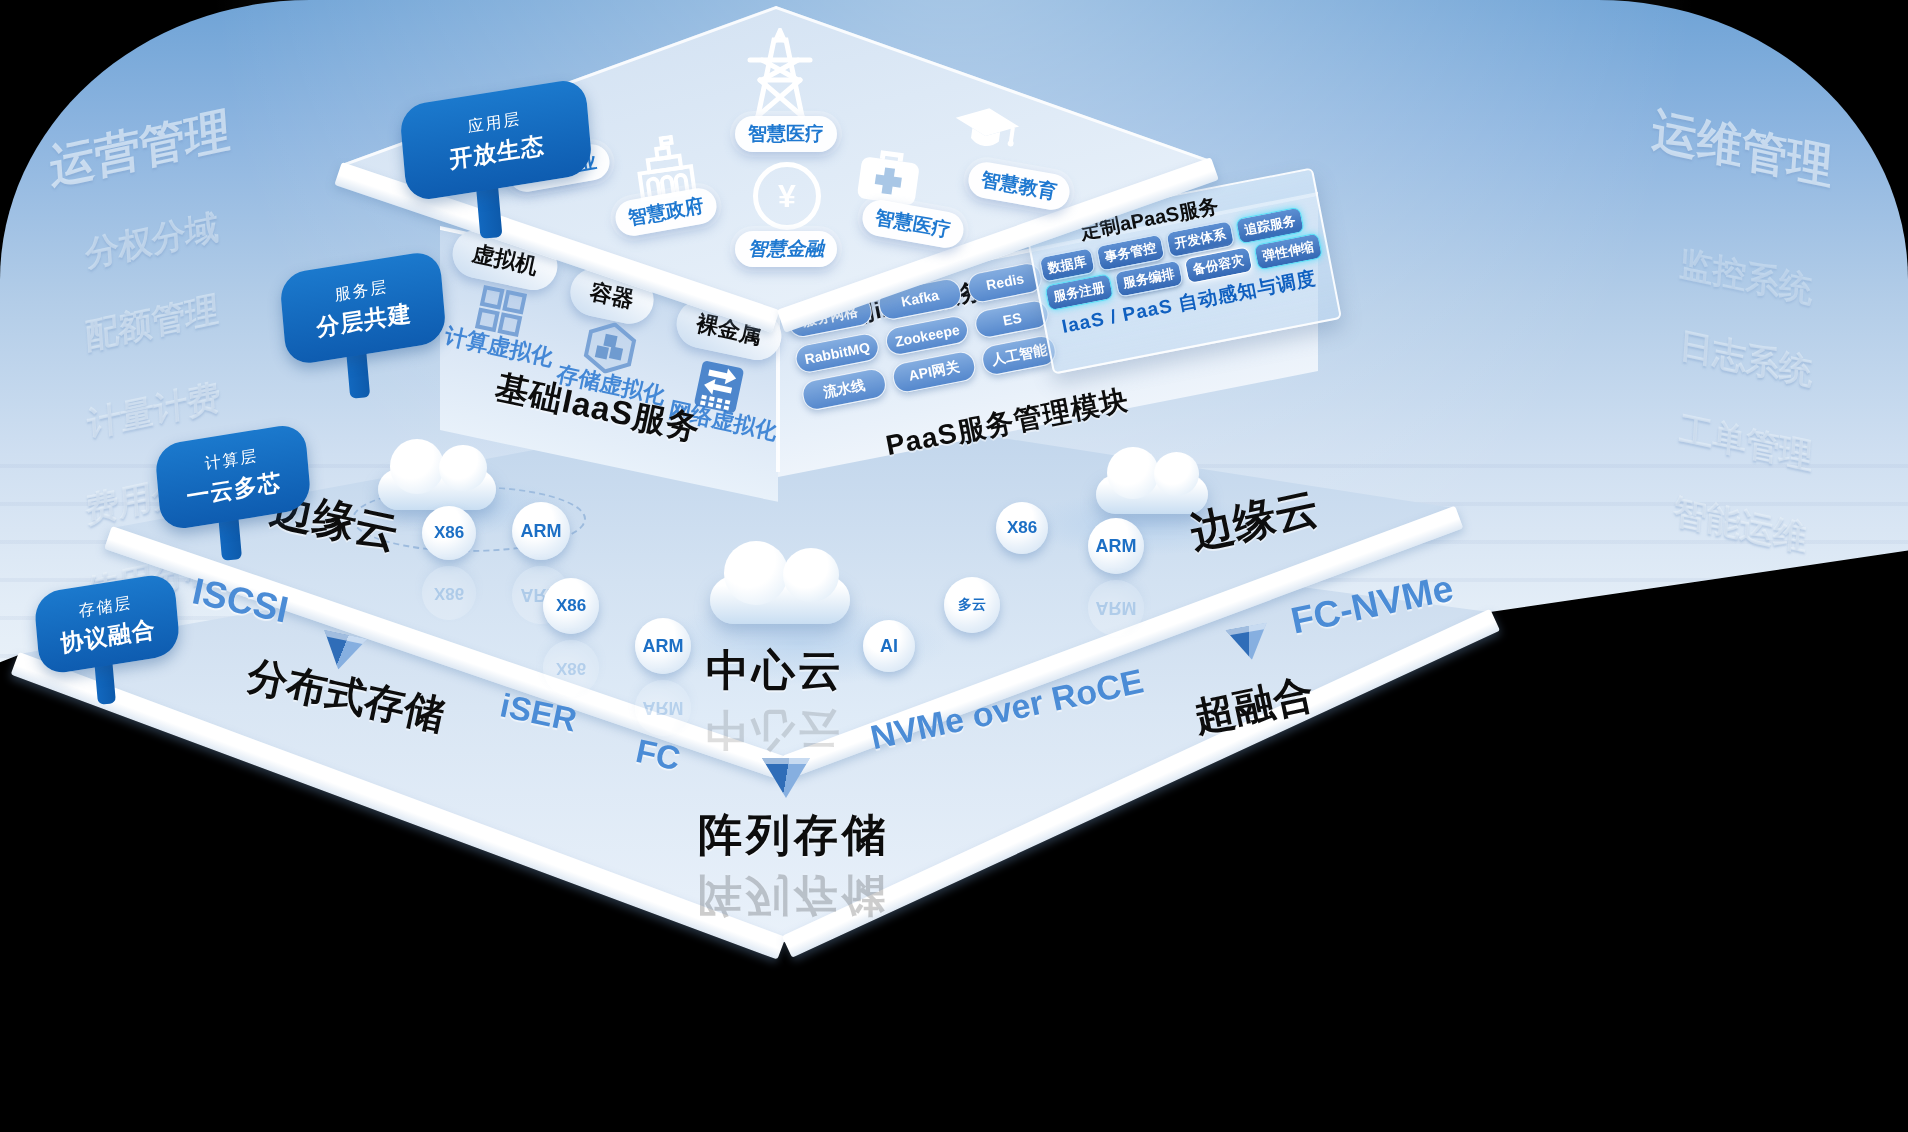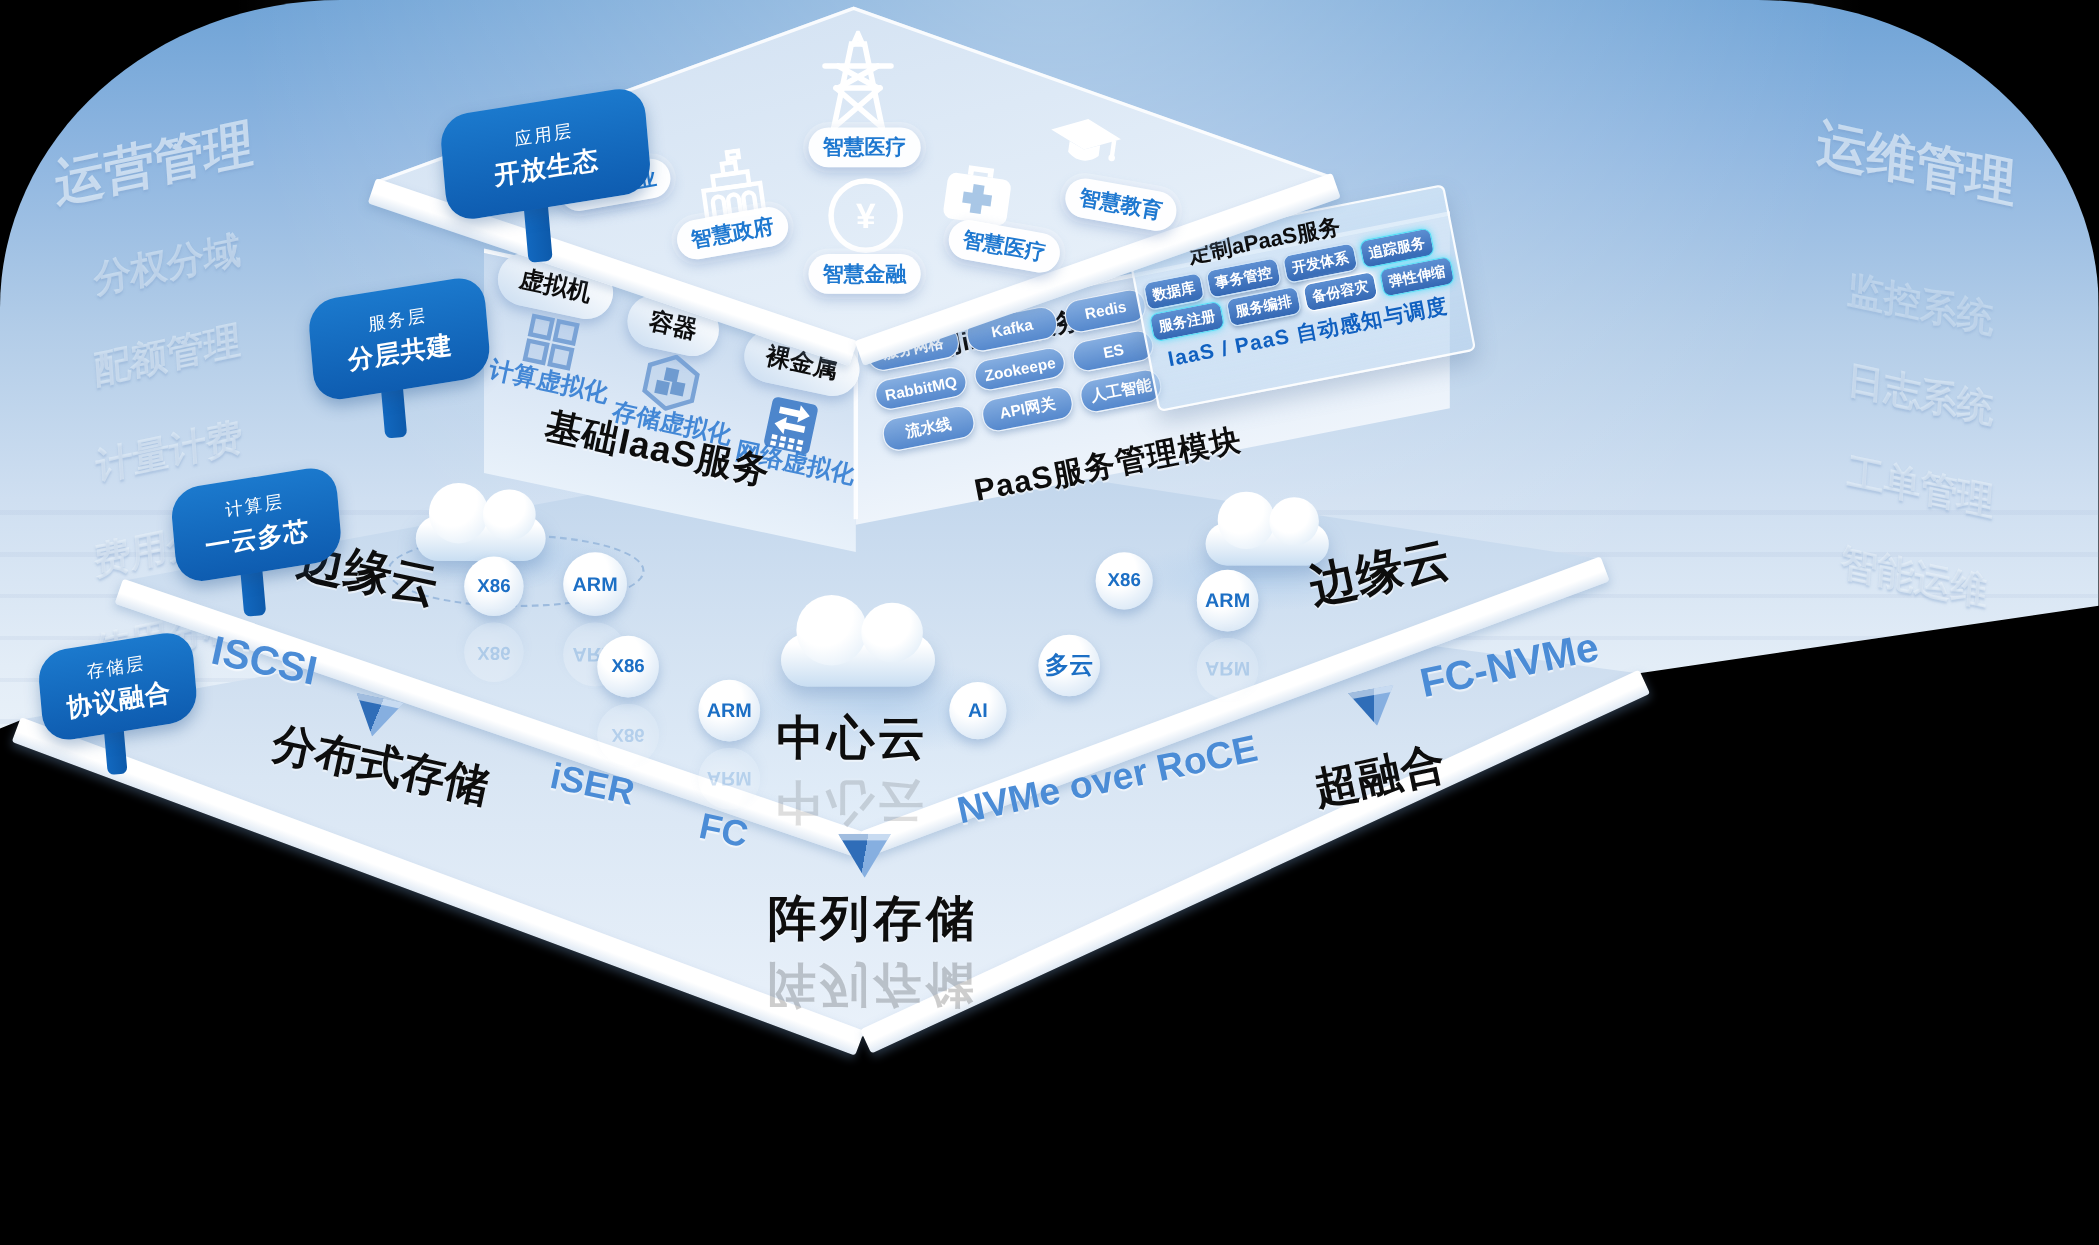--- a/index.html
+++ b/index.html
@@ -166,21 +166,21 @@
 
   <div class="glow" style="left:650px;top:600px;width:300px;height:86px;"></div>
   <div class="cloud" style="left:710px;top:538px;width:140px;height:86px;">
     <div class="cb"></div>
       <div class="cl"></div>
       <div class="cr"></div>
   </div>
   <div class="bubble" style="left:543px;top:578px;width:56px;height:56px;font-size:17px;">X86</div>
   <div class="bubble" style="left:635px;top:618px;width:56px;height:56px;font-size:18px;">ARM</div>
   <div class="bubble" style="left:863px;top:620px;width:52px;height:52px;font-size:18px;">AI</div>
-  <div class="bubble" style="left:944px;top:577px;width:56px;height:56px;font-size:22px;">多云</div>
+  <div class="bubble" style="left:944px;top:577px;width:56px;height:56px;font-size:14px;">多云</div>
   <div class="bubble refl" style="left:543px;top:640px;width:56px;height:56px;font-size:17px;">X86</div>
   <div class="bubble refl" style="left:635px;top:680px;width:56px;height:56px;font-size:18px;">ARM</div>
   <div class="cloudword" style="left:706px;top:642px;font-size:43px;letter-spacing:3px;">中心云</div>
   <div class="cloudword refl" style="left:706px;top:700px;font-size:43px;letter-spacing:3px;opacity:.13;">中心云</div>
 
   <div class="glow" style="left:1020px;top:492px;width:240px;height:64px;"></div>
   <div class="cloud" style="left:1096px;top:444px;width:112px;height:70px;">
     <div class="cb"></div>
       <div class="cl"></div>
       <div class="cr"></div>
@@ -311,21 +311,21 @@
       <path d="M20,52 L56,32 M56,52 L20,32"></path>
       <path d="M16,88 L58,52 M60,88 L18,52"></path>
     </g>
   </svg>
   <div class="wpill" style="left:735px;top:116px;">智慧医疗</div>
 
   <div class="abs" style="left:753px;top:162px;width:58px;height:58px;border:5px solid #fff;border-radius:50%;
        display:flex;align-items:center;justify-content:center;color:#fff;font-size:32px;font-weight:900;">
     <span>¥</span>
   </div>
-  <div class="wpill" style="left:735px;top:231px;">智慧金融</div>
+  <div class="wpill" style="left:735px;top:231px;font-style:italic;">智慧金融</div>
 
   <svg class="abs" style="left:858px;top:148px;transform:rotate(8deg);" width="62" height="56" viewBox="0 0 62 56">
     <path d="M22,12 v-6 h18 v6" fill="none" stroke="#fff" stroke-width="5"></path>
     <rect x="2" y="12" width="58" height="42" rx="8" fill="#fff"></rect>
     <rect x="26" y="20" width="10" height="26" fill="#a9c7e6"></rect>
     <rect x="18" y="28" width="26" height="10" fill="#a9c7e6"></rect>
   </svg>
   <div class="wpill" style="left:862px;top:206px;transform:rotate(10deg);">智慧医疗</div>
 
   <svg class="abs" style="left:952px;top:106px;transform:rotate(8deg);" width="68" height="52" viewBox="0 0 68 52">

